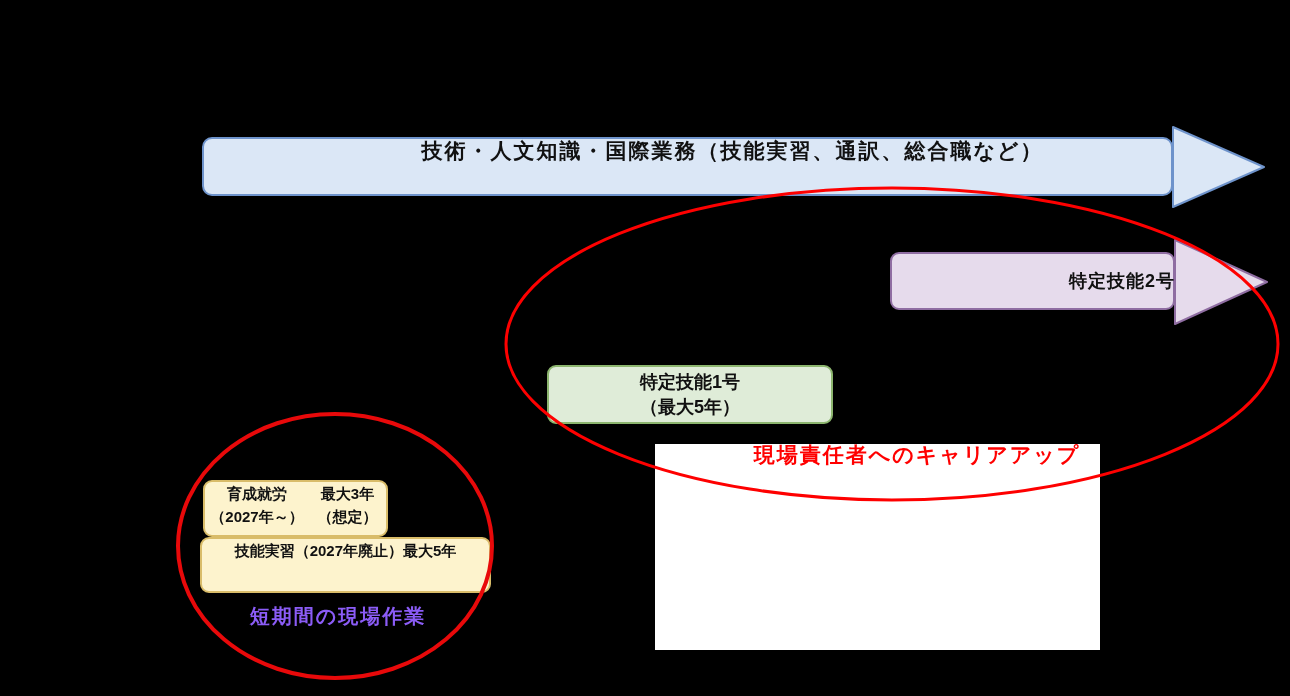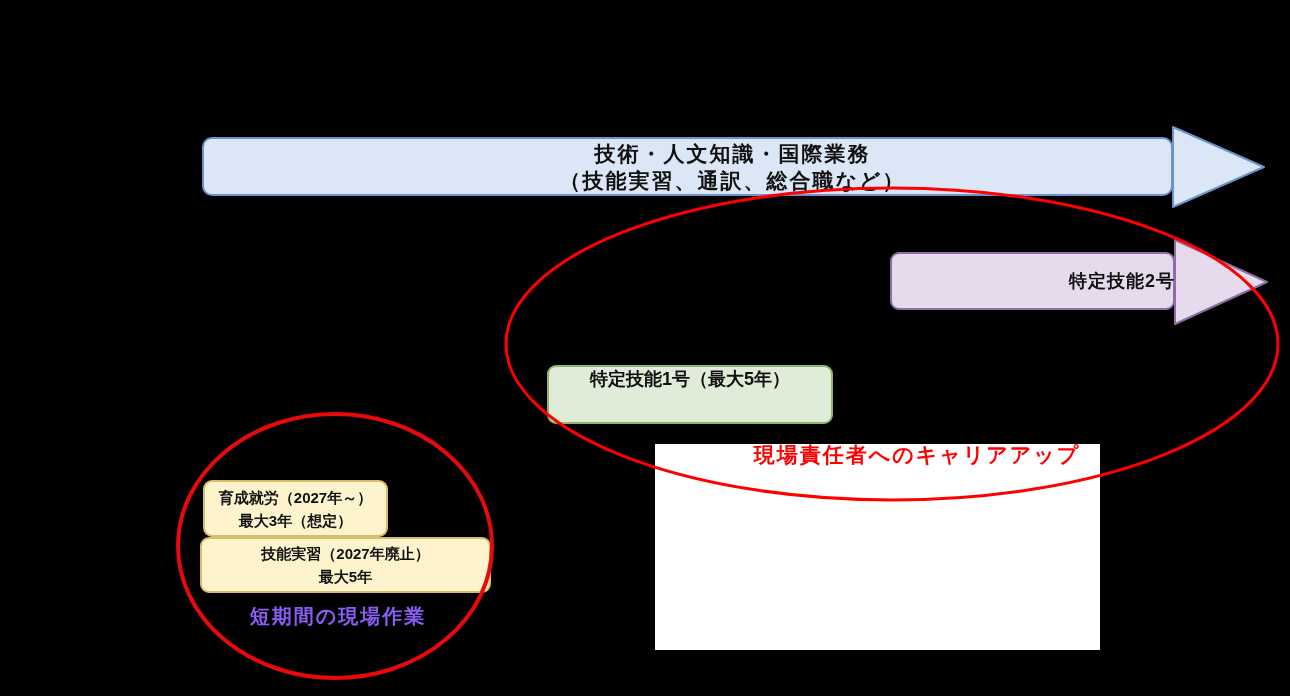--- a/index.html
+++ b/index.html
@@ -6,35 +6,35 @@
   .canvas{
     position:relative;width:1290px;height:696px;background:#000;
     overflow:hidden;
     font-family:"Liberation Sans","DejaVu Sans",sans-serif;
     font-weight:bold;color:#111;
   }
   .abs{position:absolute;}
   
   .blue-body{left:202px;top:137px;width:971px;height:59px;background:#dbe7f6;border:2px solid #6e93cb;border-radius:10px;box-sizing:border-box;}
   .blue-head{left:1171px;top:125px;width:96px;height:84px;}
-  .blue-label{left:202px;top:137px;width:1061px;height:59px;display:flex;flex-direction:column;justify-content:center;text-align:center;font-size:21px;line-height:27px;letter-spacing:2px;}
+  .blue-label{left:202px;top:137px;width:1061px;height:59px;display:flex;justify-content:center;text-align:center;font-size:21px;line-height:27px;letter-spacing:2px;}
   
   .purple-body{left:890px;top:252px;width:285px;height:58px;background:#e6dbec;border:2px solid #8f6da2;border-radius:9px;box-sizing:border-box;}
   .purple-head{left:1173px;top:238px;width:97px;height:88px;}
   .purple-label{left:890px;top:252px;width:285px;height:58px;display:flex;align-items:center;justify-content:flex-end;font-size:18px;letter-spacing:1px;}
   
   .green-box{left:547px;top:365px;width:286px;height:59px;background:#dfecd8;border:2px solid #8cb56e;border-radius:9px;box-sizing:border-box;
-    display:flex;flex-direction:row;justify-content:center;text-align:center;font-size:18px;line-height:25px;}
+    display:flex;flex-direction:column;justify-content:center;text-align:center;font-size:18px;line-height:25px;}
   
   .white-panel{left:655px;top:444px;width:445px;height:206px;background:#ffffff;}
   
   .career-note{left:676px;top:441px;width:482px;text-align:center;color:#ff0000;font-size:21px;line-height:27px;letter-spacing:2px;}
   
   .yellow{background:#fdf3cd;border:2px solid #d9bc69;border-radius:9px;box-sizing:border-box;
-    display:flex;flex-direction:column;justify-content:center;text-align:center;font-size:15px;line-height:23px;}
+    display:flex;justify-content:center;text-align:center;font-size:15px;line-height:23px;}
   .yellow-1{left:203px;top:480px;width:185px;height:57px;}
   .yellow-2{left:200px;top:537px;width:291px;height:56px;}
   
   .short-note{left:188px;top:603px;width:300px;text-align:center;color:#8b5cf6;font-size:20px;letter-spacing:2px;}
   
   .overlay{left:0;top:0;width:1290px;height:696px;pointer-events:none;}
 </style>
 </head>
 <body>
 

